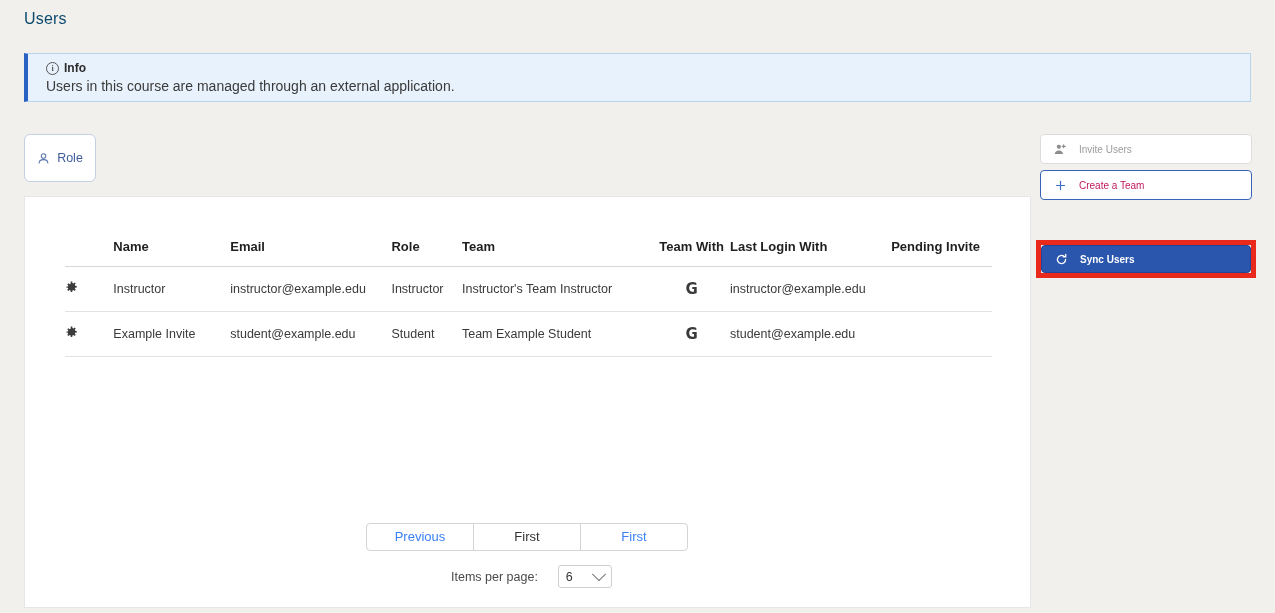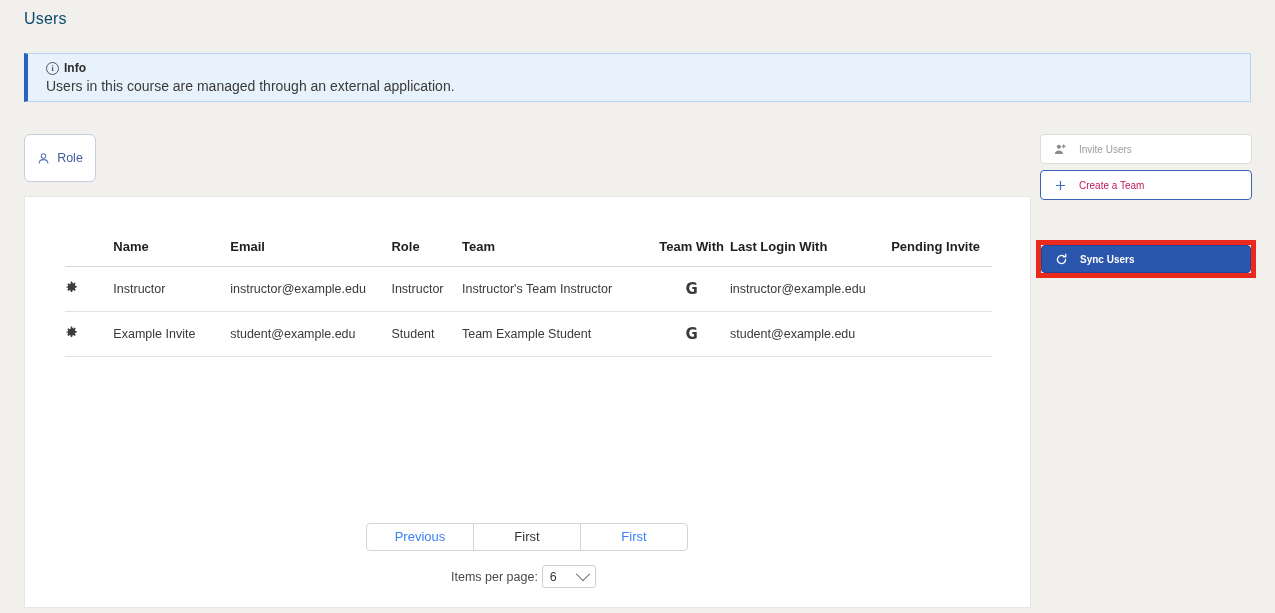--- a/index.html
+++ b/index.html
@@ -231,21 +231,21 @@
   .pager div:last-child { border-right: none; }
   .pg-dim { color: #3b82f6; }
   .pg-on  { color: #333333; }
 
   .perpage {
     position: absolute;
     left: 426px;
     top: 368px;
     display: flex;
     align-items: center;
-    gap: 4px;
+    gap: 20px;
     font-size: 12.5px;
     color: #4a4a4a;
   }
   .select-box {
     width: 54px;
     height: 23px;
     border: 1px solid #cfcfcf;
     border-radius: 3px;
     background: #fff;
     display: flex;

